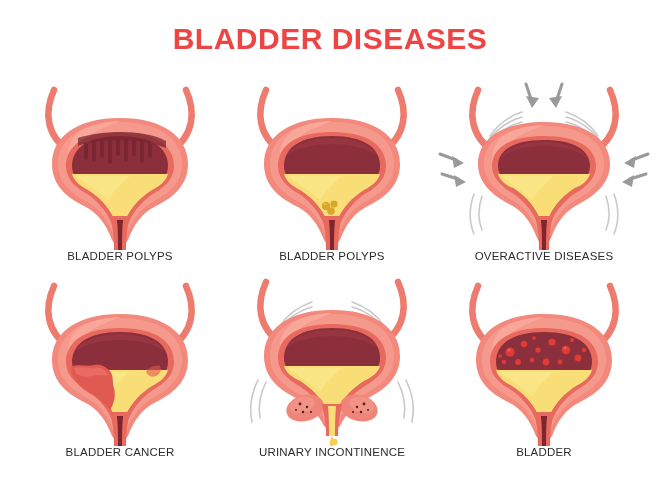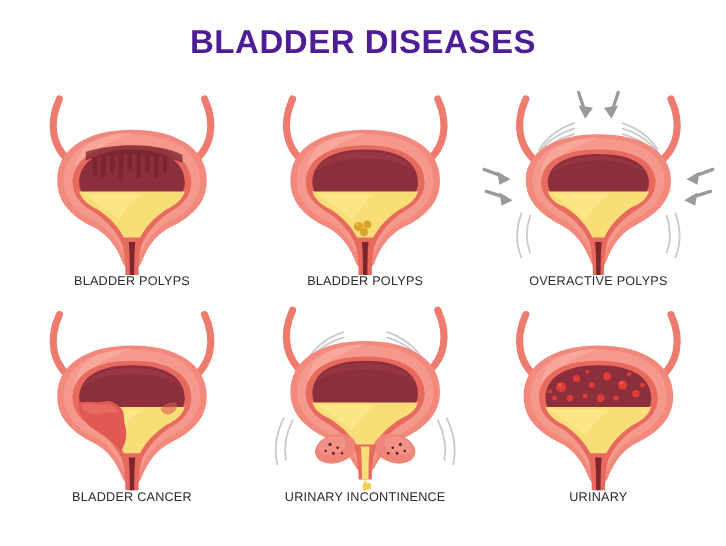--- a/index.html
+++ b/index.html
@@ -22,21 +22,21 @@
   .title {
     position: absolute;
     top: 22px;
     left: 0;
     width: 660px;
     text-align: center;
     font-family: "Liberation Sans", sans-serif;
     font-size: 30px;
     font-weight: bold;
     letter-spacing: 0.5px;
-    color: #4c1d95;
+    color: #ef4444;
   }
   .grid {
     position: absolute;
     top: 78px;
     left: 0;
     width: 648px;
     height: 400px;
   }
   .cell {
     position: absolute;
@@ -224,21 +224,21 @@
           <g>
             <path d="M64 96 L156 96 C154 102 149 107 141 110 C130 117 121 126 115 139 L110 146 L105 139 C99 126 90 117 79 110 C71 107 66 102 64 96 Z" fill="#f9de77"></path>
             <path d="M68 98 L120 98 C112 104 104 112 98 122 C90 114 77 106 68 98 Z" fill="#fce98f" opacity="0.7"></path>
           </g>
           <g>
             <path d="M101 138 C104 150 105 160 105 172 L115 172 C115 160 116 150 119 138 Z" fill="#e8695e"></path>
             <path d="M107 142 C108 152 108 162 108 172 L112 172 C112 162 112 152 113 142 Z" fill="#7d2630"></path>
           </g>
         </svg>
       </div>
-      <div class="cell-label">OVERACTIVE POLYPS</div>
+      <div class="cell-label">OVERACTIVE DISEASES</div>
     </div>
 
     <div class="cell r1 c1">
       <div class="cell-fig">
         <svg viewBox="0 0 220 172" xmlns="http://www.w3.org/2000/svg">
           <g stroke="#c9c9c9" stroke-width="1.6" fill="none" stroke-linecap="round">
             <path d="M58 52 C66 40 78 32 90 28"></path>
             <path d="M54 60 C63 46 76 37 90 33"></path>
             <path d="M50 68 C60 52 74 42 90 38"></path>
             <path d="M162 52 C154 40 142 32 130 28"></path>
@@ -377,17 +377,17 @@
           <g>
             <path d="M62 96 L158 96 C156 103 150 108 142 112 C131 119 122 128 116 141 L110 148 L104 141 C98 128 89 119 78 112 C70 108 64 103 62 96 Z" fill="#f9de77"></path>
             <path d="M66 98 L120 98 C112 104 104 112 98 122 C90 114 76 106 66 98 Z" fill="#fce98f" opacity="0.7"></path>
           </g>
           <g>
             <path d="M100 138 C103 150 104 160 104 172 L116 172 C116 160 117 150 120 138 Z" fill="#e8695e"></path>
             <path d="M107 142 C108 152 108 162 108 172 L112 172 C112 162 112 152 113 142 Z" fill="#7d2630"></path>
           </g>
         </svg>
       </div>
-      <div class="cell-label">URINARY</div>
+      <div class="cell-label">BLADDER</div>
     </div>
 
   </div>
 </div>
 
 </body></html>

